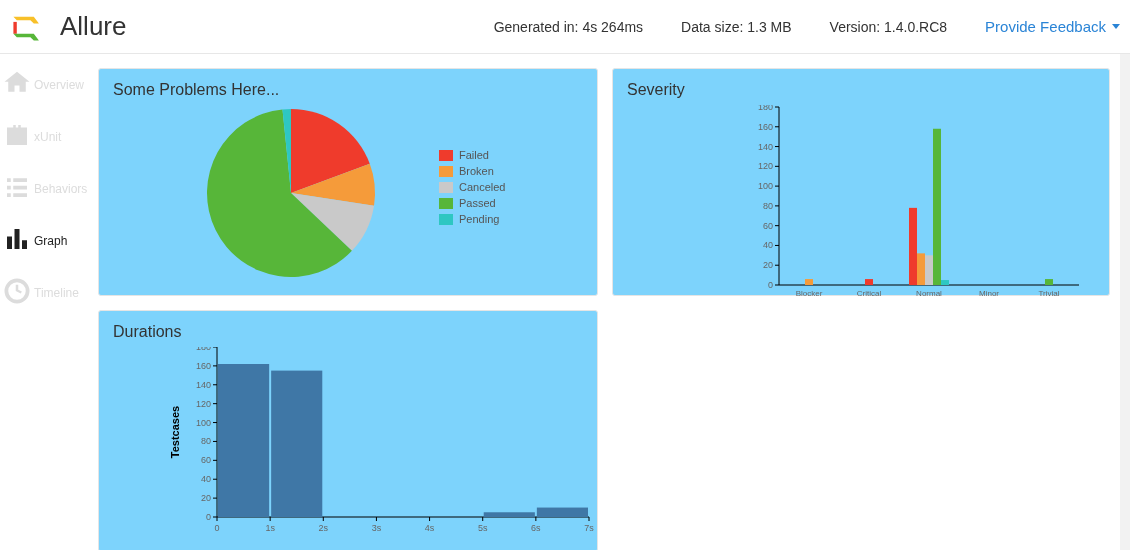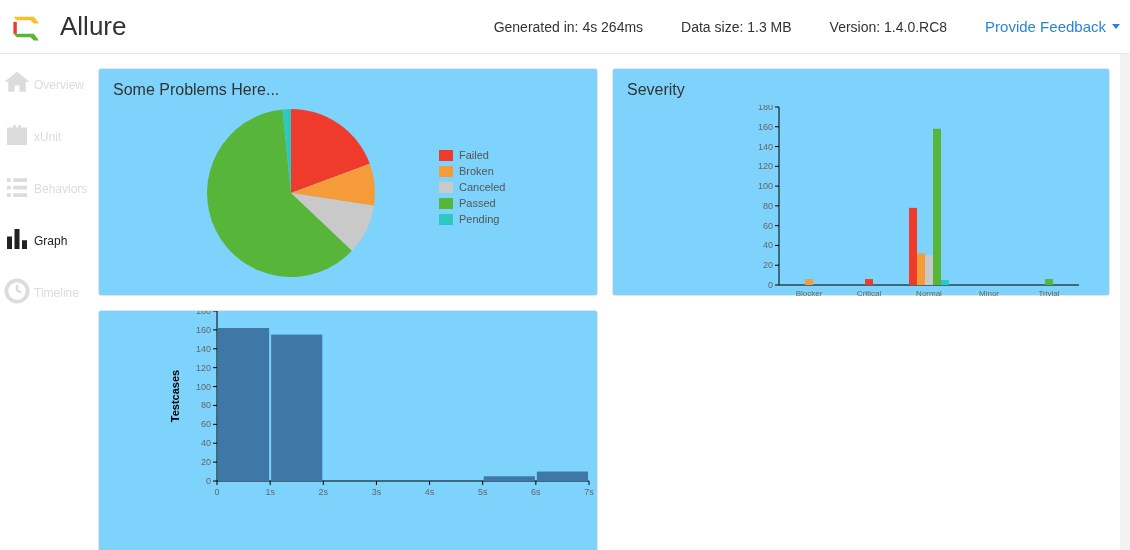--- a/index.html
+++ b/index.html
@@ -243,20 +243,21 @@
           <rect x="328" y="175.05555555555554" width="8" height="4.944444444444457" fill="#2ec7c2"></rect>
           <text x="316" y="191" text-anchor="middle" font-size="8px" fill="#666">Normal</text>
           <text x="376" y="191" text-anchor="middle" font-size="8px" fill="#666">Minor</text>
           <rect x="432" y="174.06666666666666" width="8" height="5.933333333333337" fill="#57b639"></rect>
           <text x="436" y="191" text-anchor="middle" font-size="8px" fill="#666">Trivial</text>
         </svg>
     </div>
   </div>
 
   <div class="card card-durations">
+    <div class="card-title">Durations</div>
     <svg id="durations-chart" width="498" height="206" style="display:block">
         <line x1="114" x2="118" y1="170" y2="170" class="axis-line"></line>
         <text x="112" y="173" text-anchor="end" class="tick">0</text>
         <line x1="114" x2="118" y1="151.11111111111111" y2="151.11111111111111" class="axis-line"></line>
         <text x="112" y="154.11111111111111" text-anchor="end" class="tick">20</text>
         <line x1="114" x2="118" y1="132.22222222222223" y2="132.22222222222223" class="axis-line"></line>
         <text x="112" y="135.22222222222223" text-anchor="end" class="tick">40</text>
         <line x1="114" x2="118" y1="113.33333333333334" y2="113.33333333333334" class="axis-line"></line>
         <text x="112" y="116.33333333333334" text-anchor="end" class="tick">60</text>
         <line x1="114" x2="118" y1="94.44444444444444" y2="94.44444444444444" class="axis-line"></line>

